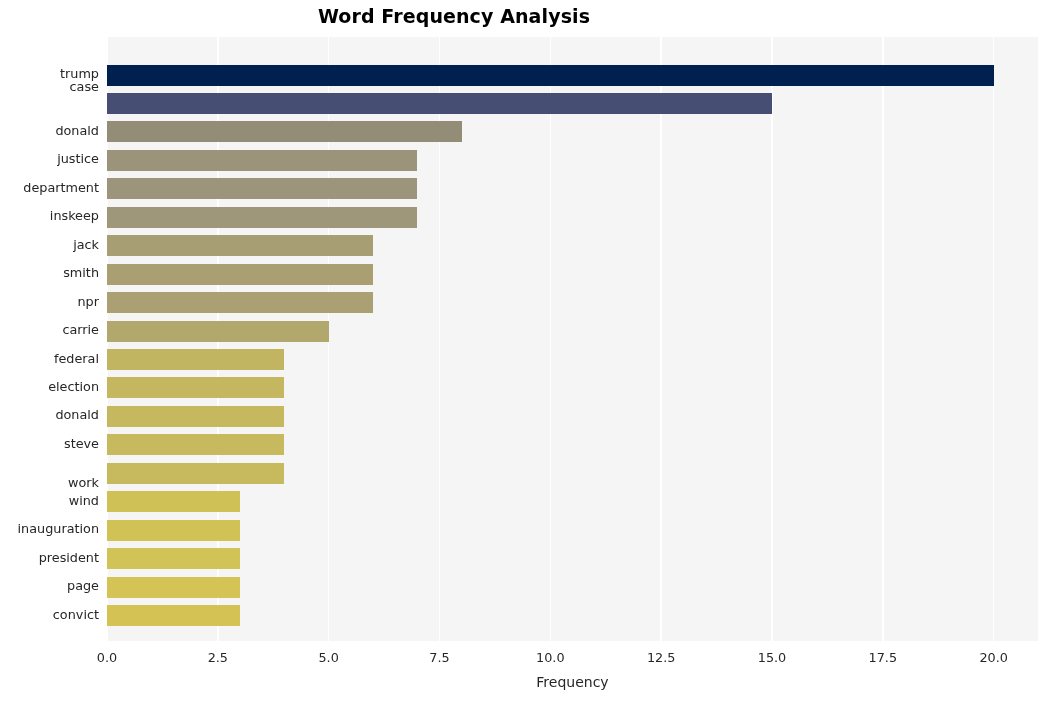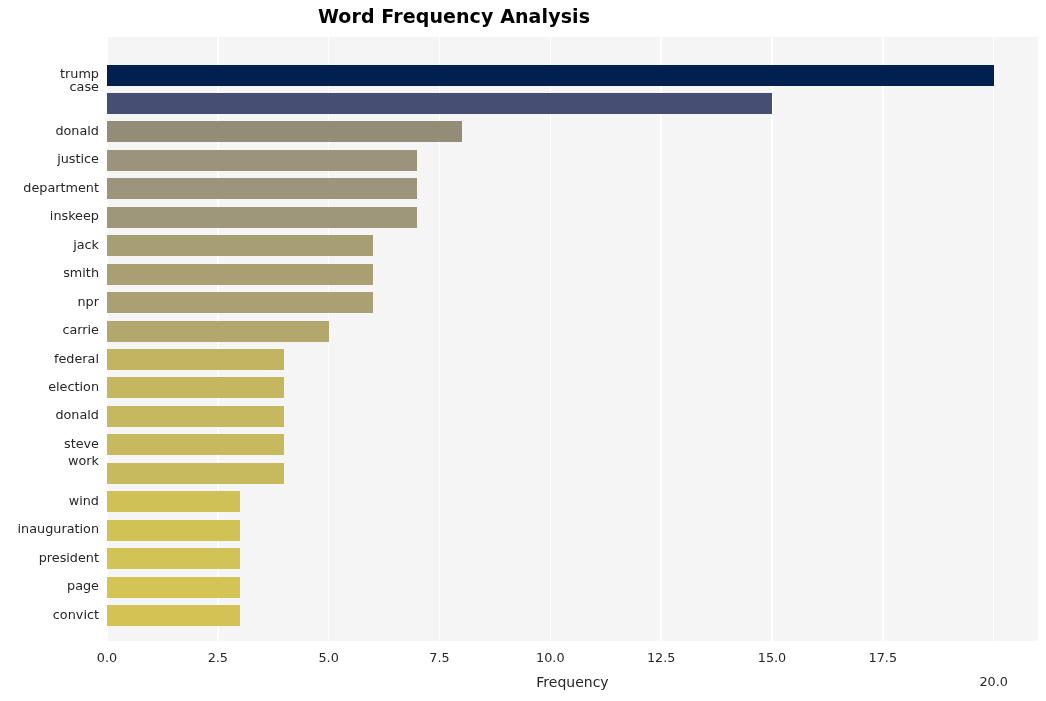--- a/index.html
+++ b/index.html
@@ -150,34 +150,34 @@
       <div class="ytick-label" style="top: 179.8px;">department</div>
       <div class="ytick-label" style="top: 208.25px;">inskeep</div>
       <div class="ytick-label" style="top: 236.7px;">jack</div>
       <div class="ytick-label" style="top: 265.15px;">smith</div>
       <div class="ytick-label" style="top: 293.6px; margin-left: 48px;">npr</div>
       <div class="ytick-label" style="top: 322.05px;">carrie</div>
       <div class="ytick-label" style="top: 350.5px;">federal</div>
       <div class="ytick-label" style="top: 378.95px;">election</div>
       <div class="ytick-label" style="top: 407.4px; padding-left: 20px;">donald</div>
       <div class="ytick-label" style="top: 435.85px;">steve</div>
-      <div class="ytick-label" style="top: 453px;">work</div>
+      <div class="ytick-label" style="top: 475px;">work</div>
       <div class="ytick-label" style="top: 492.75px;">wind</div>
       <div class="ytick-label" style="top: 521.2px; padding-left: 20px;">inauguration</div>
       <div class="ytick-label" style="top: 549.65px;">president</div>
       <div class="ytick-label" style="top: 578.1px;">page</div>
       <div class="ytick-label" style="top: 606.55px;">convict</div>
     </div>
   <div id="xtick-layer">
       <div class="xtick-label" style="left: 107px;">0.0</div>
       <div class="xtick-label" style="left: 217.833px;">2.5</div>
       <div class="xtick-label" style="left: 328.667px;">5.0</div>
       <div class="xtick-label" style="left: 439.5px;">7.5</div>
       <div class="xtick-label" style="left: 550.333px;">10.0</div>
       <div class="xtick-label" style="left: 661.167px;">12.5</div>
       <div class="xtick-label" style="left: 772px;">15.0</div>
       <div class="xtick-label" style="left: 882.833px;">17.5</div>
-      <div class="xtick-label" style="left: 993.667px; margin-top: 24px;">20.0</div>
+      <div class="xtick-label" style="left: 993.667px;">20.0</div>
     </div>
 
   <div id="xaxis-title">Frequency</div>
 
 </div>
 
 </body></html>

